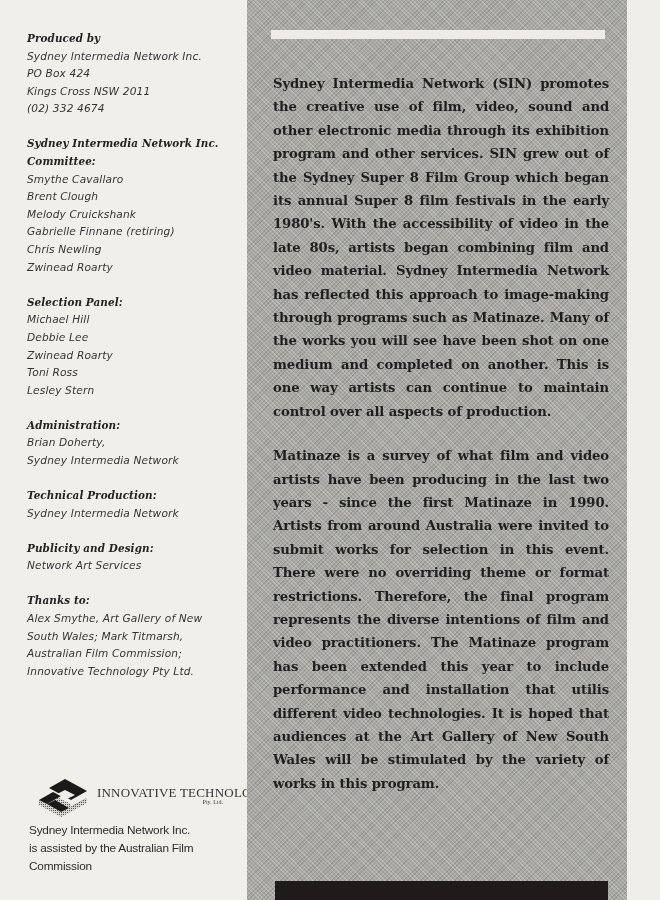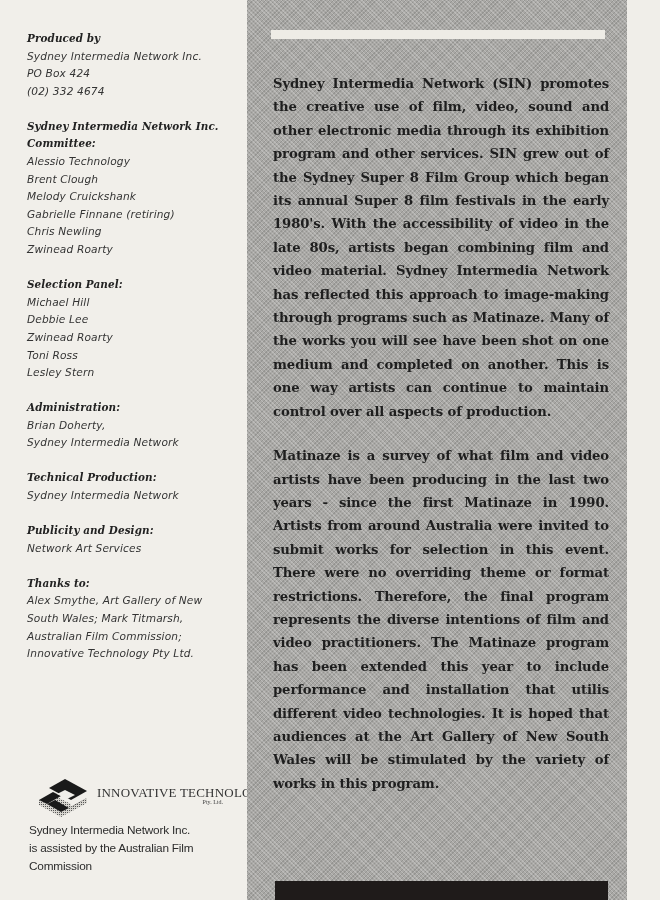--- a/index.html
+++ b/index.html
@@ -141,26 +141,27 @@
     }
   </style>
 </head>
 <body>
 
 <div class="credits">
   <div class="section">
     <div class="heading">Produced by</div>
     <div class="line">Sydney Intermedia Network Inc.</div>
     <div class="line">PO Box 424</div>
+    <div class="line">Kings Cross NSW 2011</div>
     <div class="line">(02) 332 4674</div>
   </div>
   <div class="section">
     <div class="heading">Sydney Intermedia Network Inc.</div>
     <div class="heading">Committee:</div>
-    <div class="line">Alessio Technology</div>
+    <div class="line">Smythe Cavallaro</div>
     <div class="line">Brent Clough</div>
     <div class="line">Melody Cruickshank</div>
     <div class="line">Gabrielle Finnane (retiring)</div>
     <div class="line">Chris Newling</div>
     <div class="line">Zwinead Roarty</div>
   </div>
   <div class="section">
     <div class="heading">Selection Panel:</div>
     <div class="line">Michael Hill</div>
     <div class="line">Debbie Lee</div>

